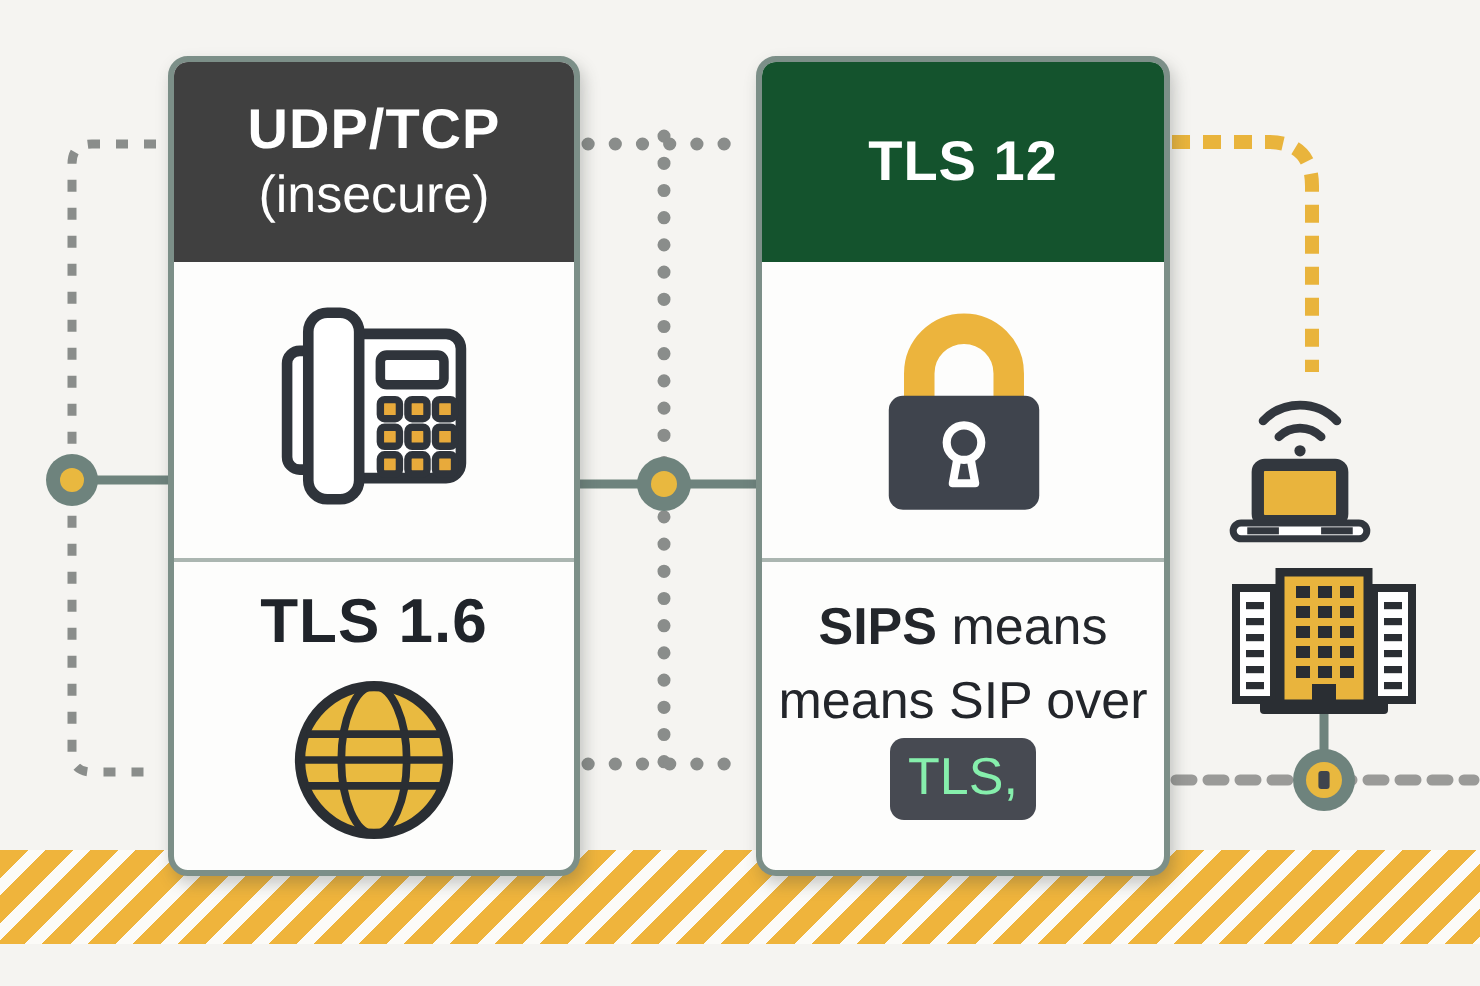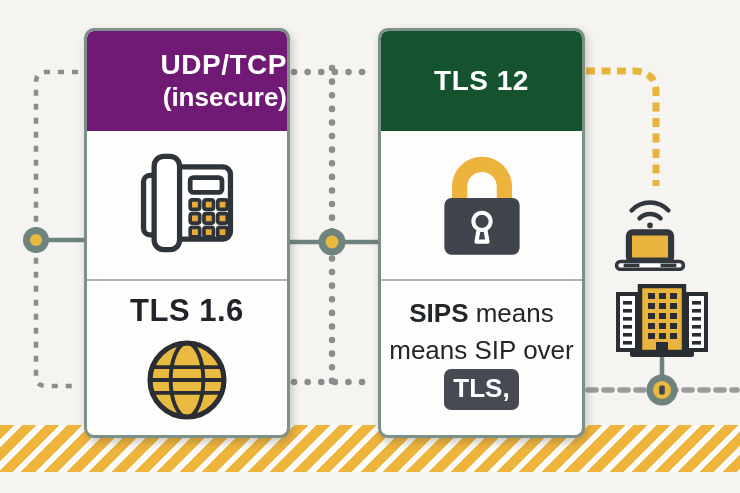--- a/index.html
+++ b/index.html
@@ -19,34 +19,34 @@
     box-shadow:2px 4px 8px rgba(60,70,65,.28);
     display:flex;flex-direction:column;overflow:hidden;
   }
   .card-left{left:84px;width:206px;}
   .card-right{left:378px;width:207px;}
   .card-header{
     height:100px;flex:0 0 100px;display:flex;flex-direction:column;
     align-items:center;justify-content:center;color:#ffffff;
     border-radius:6px 6px 0 0;
   }
-  .card-left .card-header{background:#701a75;align-items:flex-end;}
+  .card-left .card-header{background:#404040;}
   .card-right .card-header{background:#14532d;}
   .hdr-title{font-size:28px;font-weight:700;letter-spacing:.5px;line-height:32px;}
-  .hdr-sub{font-size:26px;font-weight:700;line-height:32px;}
+  .hdr-sub{font-size:26px;font-weight:400;line-height:32px;}
   .section1{flex:0 0 148px;display:flex;align-items:center;justify-content:center;}
   .divider{height:2px;background:#abb6b1;flex:0 0 2px;}
   .section2{flex:1 1 auto;display:flex;flex-direction:column;align-items:center;justify-content:flex-start;padding-top:12px;}
   .tls13-label{font-size:31px;font-weight:700;color:#20242a;letter-spacing:.5px;}
   .sips-text{
     width:186px;text-align:center;font-size:26px;line-height:37px;color:#23262b;margin-top:2px;
   }
   .sips-lead{font-weight:700;}
   .tls-badge{
-    display:inline-block;background:#474a52;color:#ffffff;font-weight:700;
+    display:inline-block;background:#474a52;color:#86efac;font-weight:400;
     padding:1px 9px 3px 9px;border-radius:7px;
   }
   .side-icon{position:absolute;z-index:1;}
   .laptop-wrap{left:606px;top:192px;width:88px;height:80px;}
   .building-wrap{left:612px;top:284px;width:100px;height:84px;}
 </style>
 </head>
 <body>
 
 <div class="hazard"></div>

